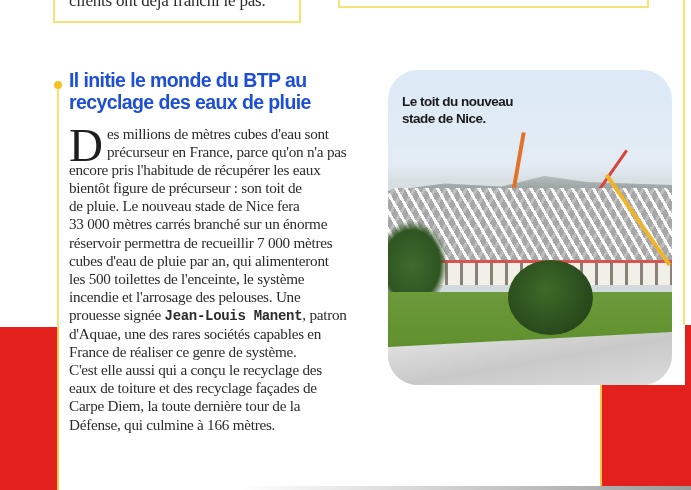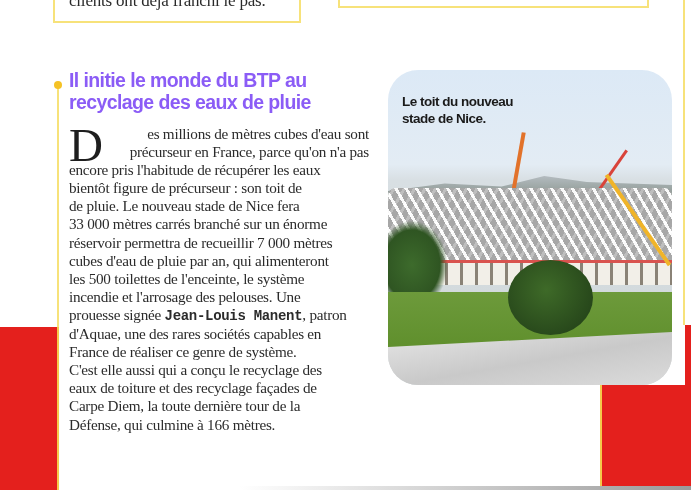--- a/index.html
+++ b/index.html
@@ -38,31 +38,31 @@
     background: linear-gradient(to right, #ffffff, #9a9a9a); }
 
   
   .accent-rule { left: 57px; top: 86px; width: 2px; height: 241px; background: #f7e27a; }
   .accent-dot { left: 54px; top: 81px; width: 8px; height: 8px; border-radius: 50%; background: #f5c225; }
 
   
   .headline {
     left: 69px; top: 69px; width: 300px;
     font-family: "Liberation Sans", sans-serif; font-weight: bold;
-    font-size: 19.5px; line-height: 22px; color: #8b5cf6; letter-spacing: -0.6px;
+    font-size: 19.5px; line-height: 22px; color: #1d4ed8; letter-spacing: -0.6px;
   }
 
   
   .body-text {
     left: 69px; top: 125px; width: 300px;
     font-family: "Liberation Serif", serif; font-size: 15.2px; line-height: 18.1px;
     color: #2b2b2b; letter-spacing: -0.25px;
   }
   .body-text .line { display: block; white-space: nowrap; }
-  .body-text .indent { padding-left: 38px; text-align: right; }
+  .body-text .indent { padding-left: 38px; }
   .drop-cap {
     position: absolute; left: 0; top: 2px;
     font-family: "Liberation Serif", serif; font-size: 47px; line-height: 36px; color: #1e1e1e;
   }
   .body-text b { font-family: Liberation Mono, monospace; font-weight: bold; font-size: 14px; letter-spacing: -0.3px; }
 
   
   .photo {
     left: 388px; top: 70px; width: 284px; height: 315px;
     border-radius: 30px; overflow: hidden;

